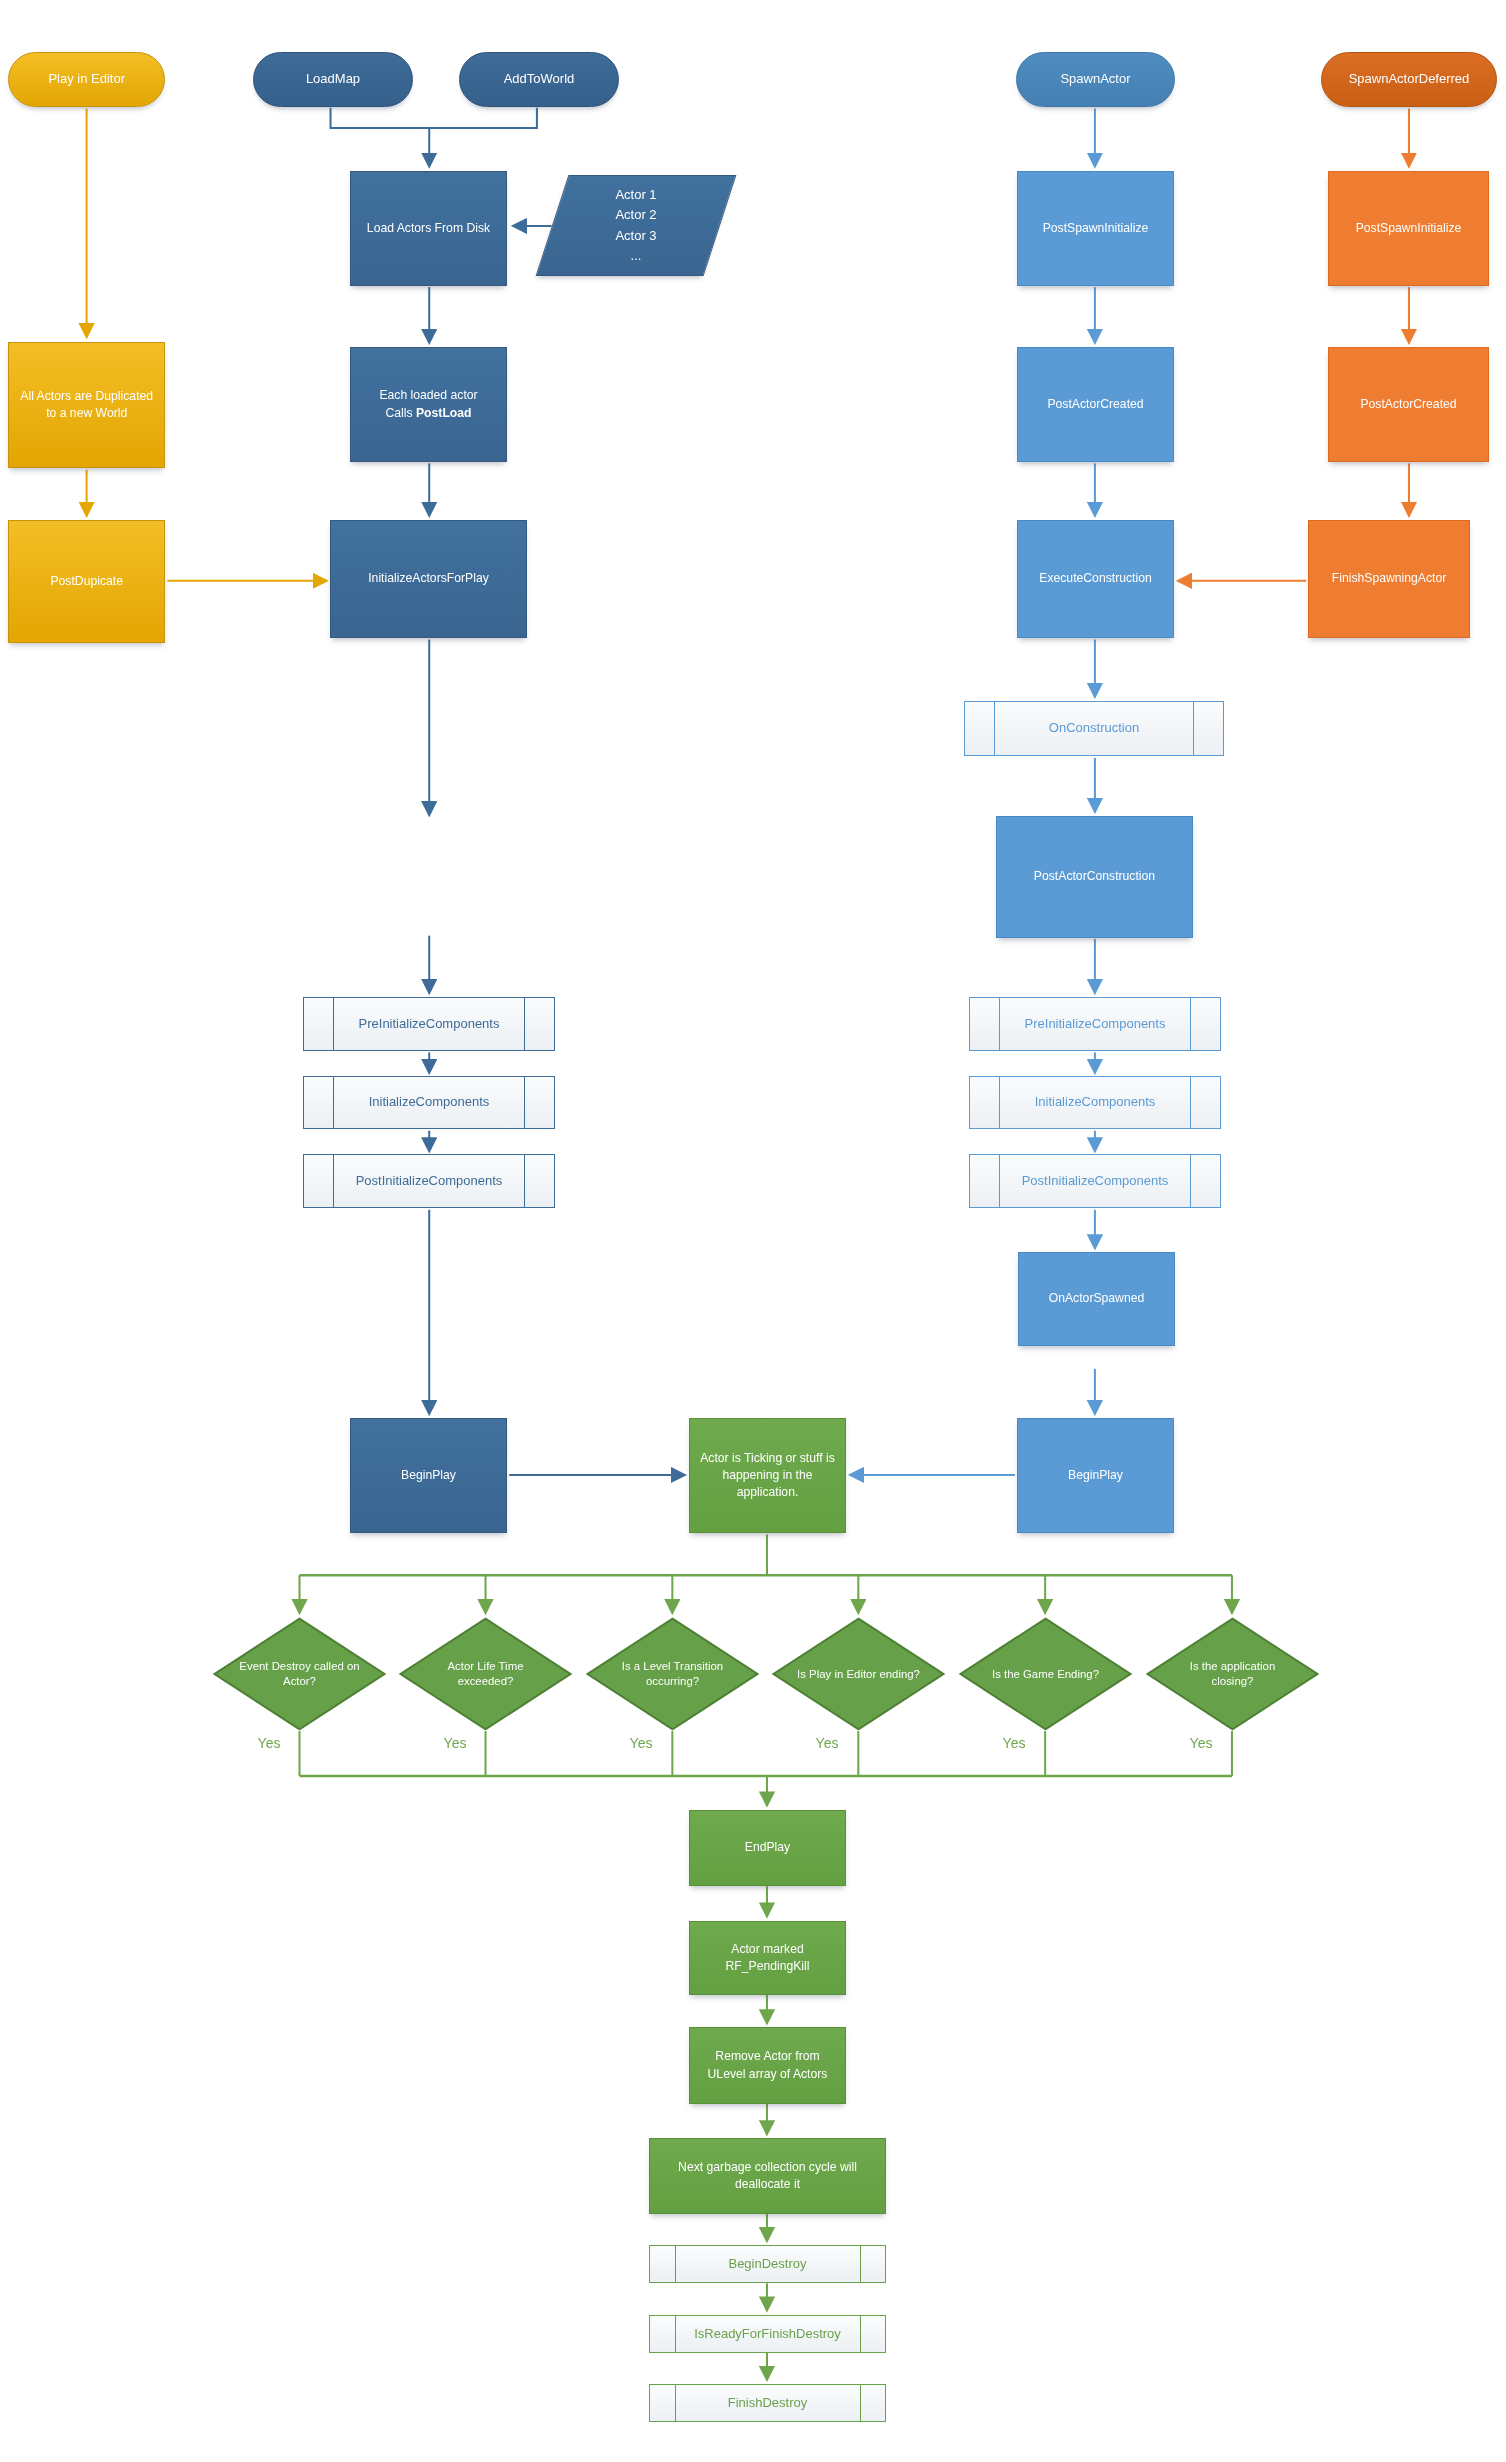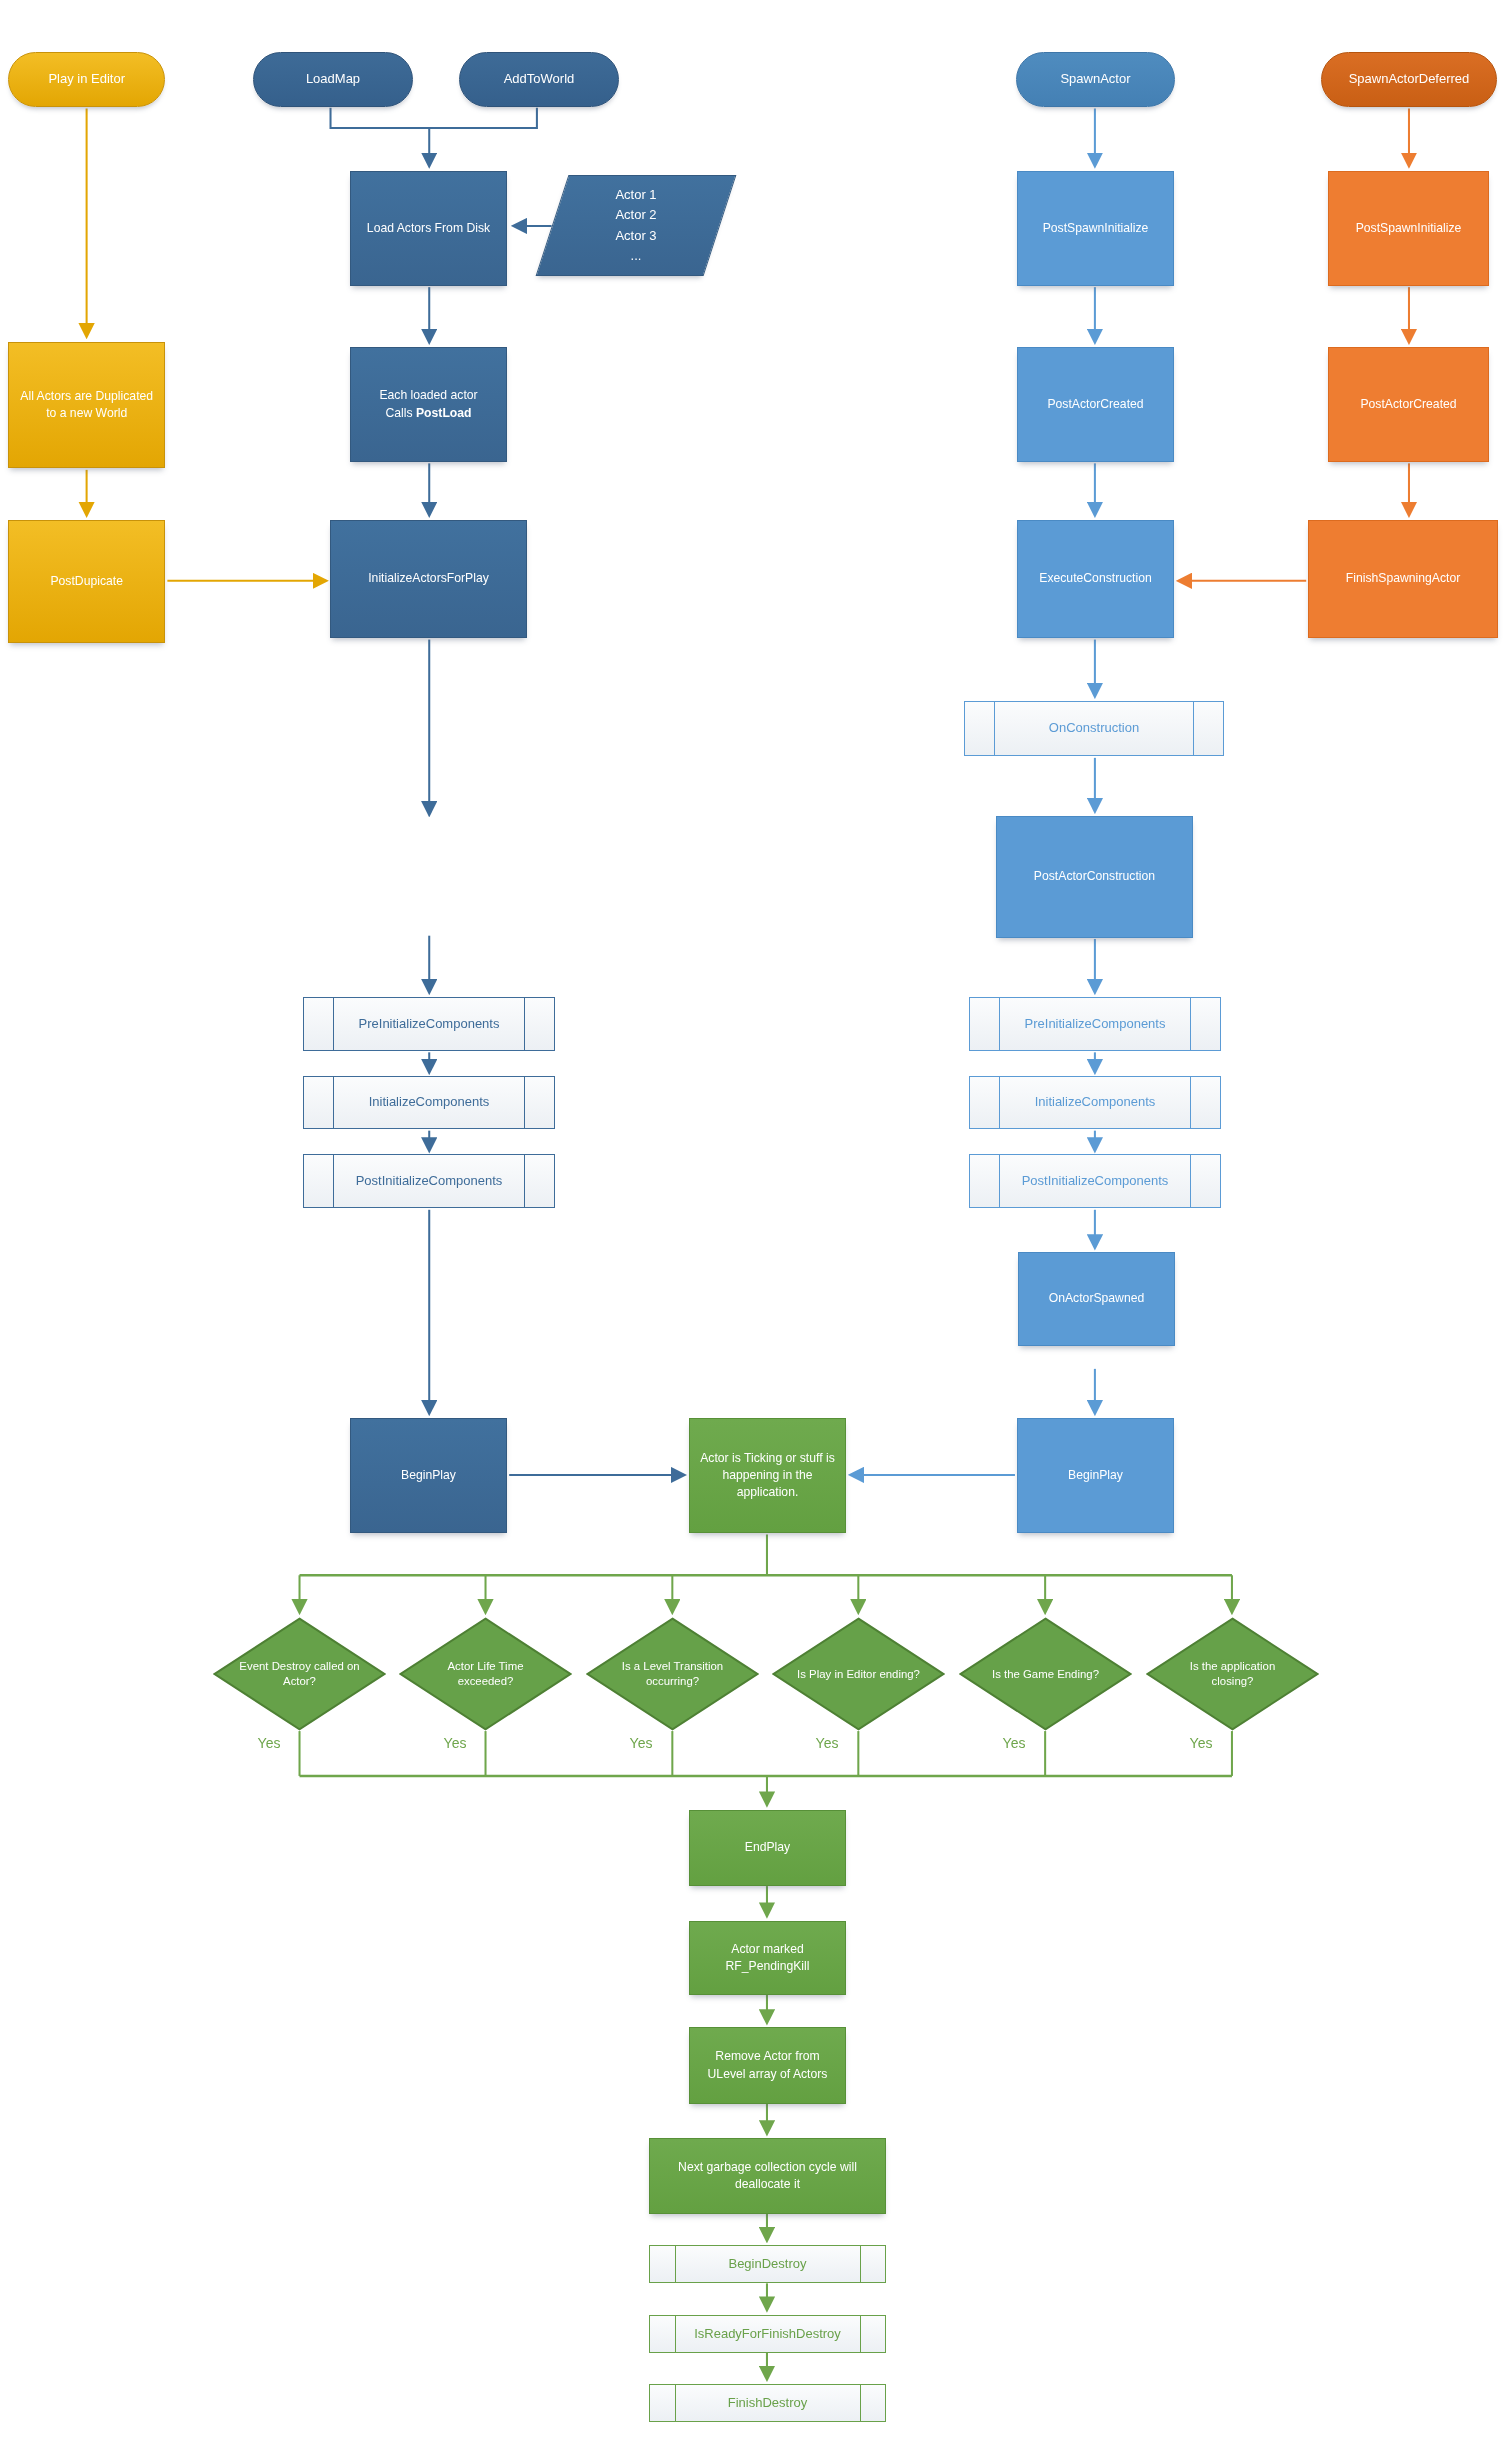--- a/index.html
+++ b/index.html
@@ -240,21 +240,21 @@
 
   <div class="node pill orange-pill shadow" style="left:1321px;top:52px;width:176px;height:55px">
       <span>SpawnActorDeferred</span>
     </div>
   <div class="node orange shadow" style="left:1328px;top:171px;width:161px;height:115px">
       <span>PostSpawnInitialize</span>
     </div>
   <div class="node orange shadow" style="left:1328px;top:347px;width:161px;height:115px">
       <span>PostActorCreated</span>
     </div>
-  <div class="node orange shadow" style="left:1308px;top:520px;width:190px;height:118px">
+  <div class="node orange shadow" style="left:1308px;top:520px;width:162px;height:118px">
       <span>FinishSpawningActor</span>
     </div>
 
   <div class="node green shadow" style="left:689px;top:1418px;width:157px;height:115px">
       <span>Actor is Ticking or stuff is happening in the application.</span>
     </div>
 
   <div class="diamond" style="left:213px;top:1617px;width:173px;height:114px">
     <svg viewBox="0 0 212 140" preserveAspectRatio="none">
         <polygon points="106,2 210,70 106,138 2,70"></polygon>

